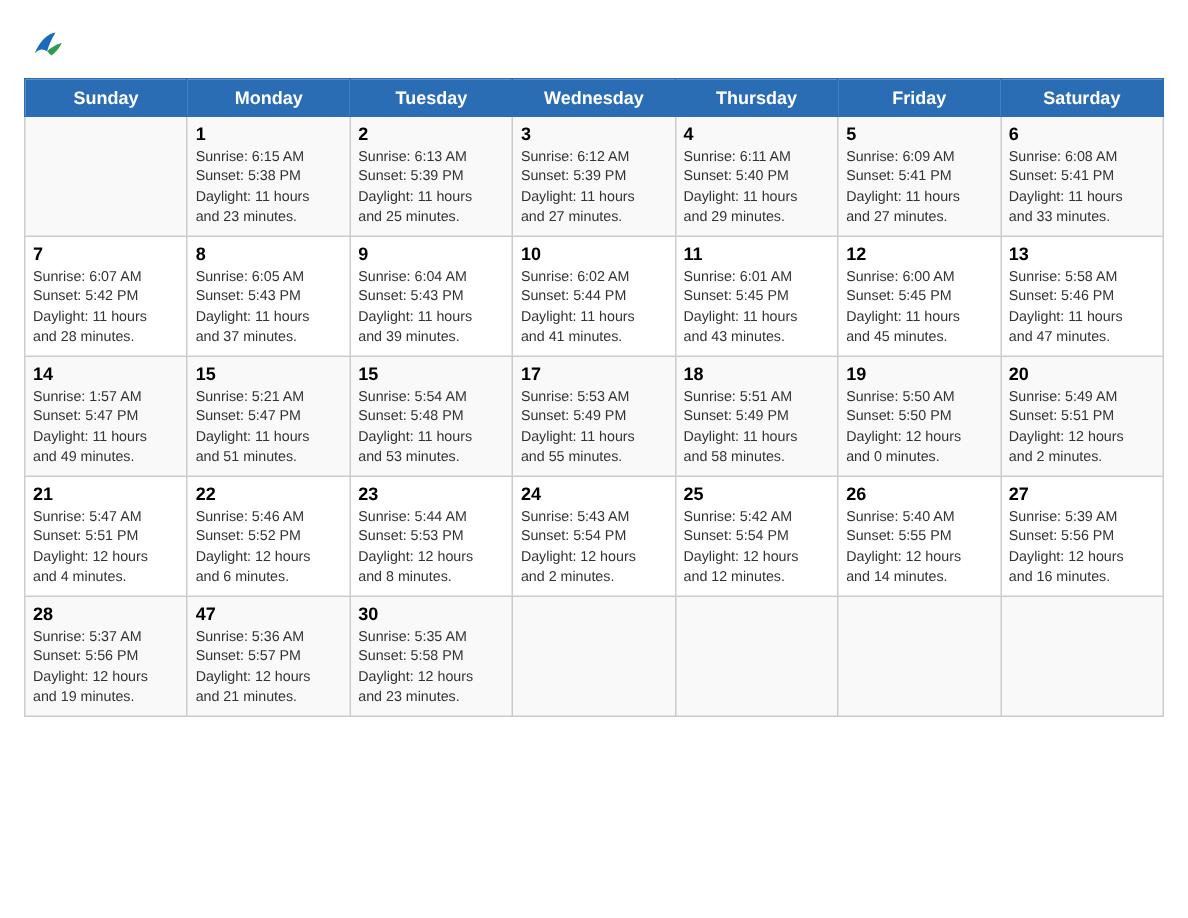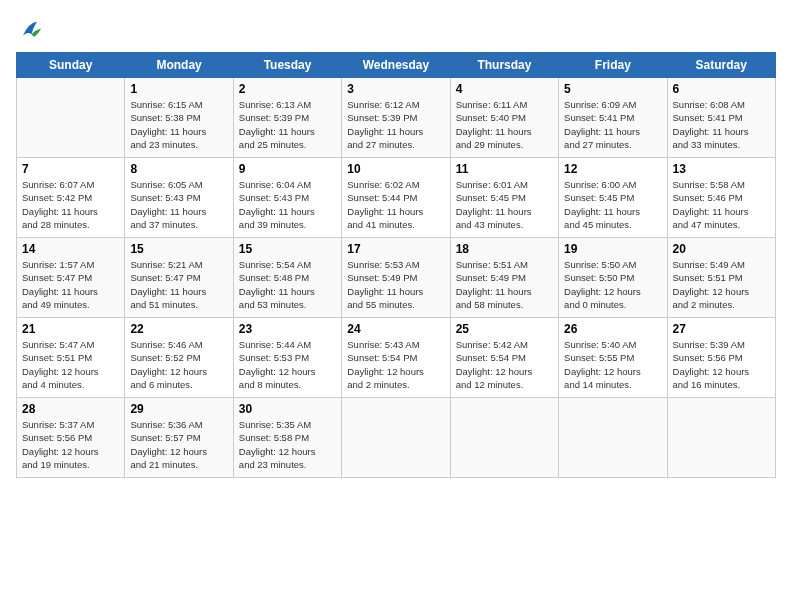--- a/index.html
+++ b/index.html
@@ -240,21 +240,21 @@
           <span class="day-num">27</span>
           <div class="day-info"><span>Sunrise: 5:39 AM</span><br><span>Sunset: 5:56 PM</span><br><span>Daylight: 12 hours</span><br><span>and 16 minutes.</span></div>
         </td>
       </tr>
       <tr>
         <td>
           <span class="day-num">28</span>
           <div class="day-info"><span>Sunrise: 5:37 AM</span><br><span>Sunset: 5:56 PM</span><br><span>Daylight: 12 hours</span><br><span>and 19 minutes.</span></div>
         </td>
         <td>
-          <span class="day-num">29</span>
+          <span class="day-num">47</span>
           <div class="day-info"><span>Sunrise: 5:36 AM</span><br><span>Sunset: 5:57 PM</span><br><span>Daylight: 12 hours</span><br><span>and 21 minutes.</span></div>
         </td>
         <td>
           <span class="day-num">30</span>
           <div class="day-info"><span>Sunrise: 5:35 AM</span><br><span>Sunset: 5:58 PM</span><br><span>Daylight: 12 hours</span><br><span>and 23 minutes.</span></div>
         </td>
         <td class="empty-cell"></td>
         <td class="empty-cell"></td>
         <td class="empty-cell"></td>
         <td class="empty-cell"></td>

